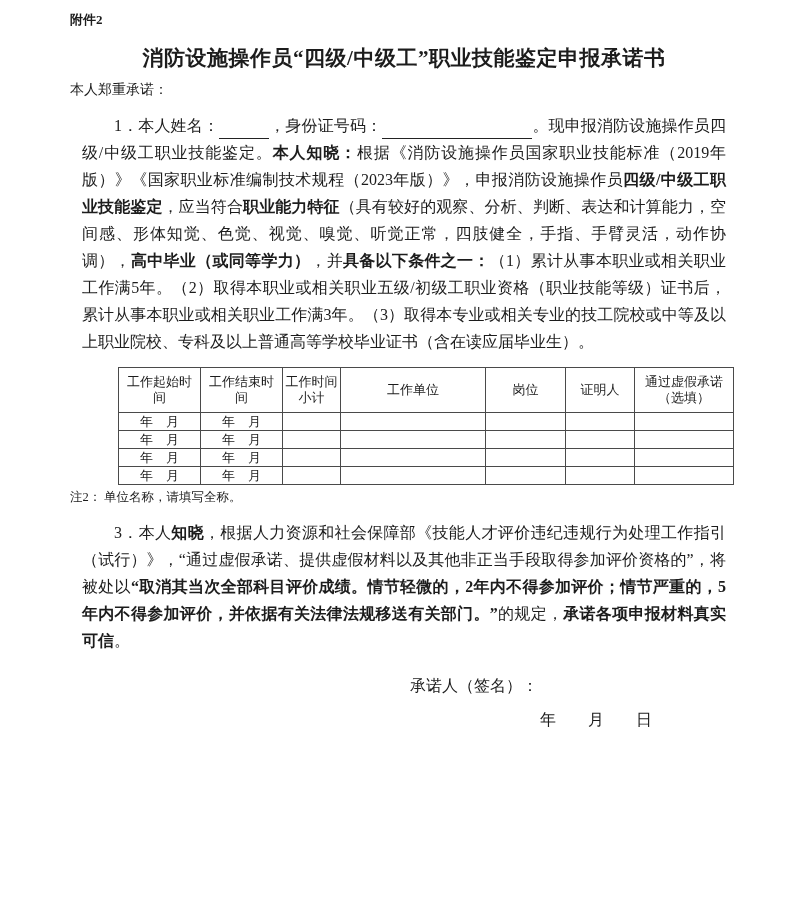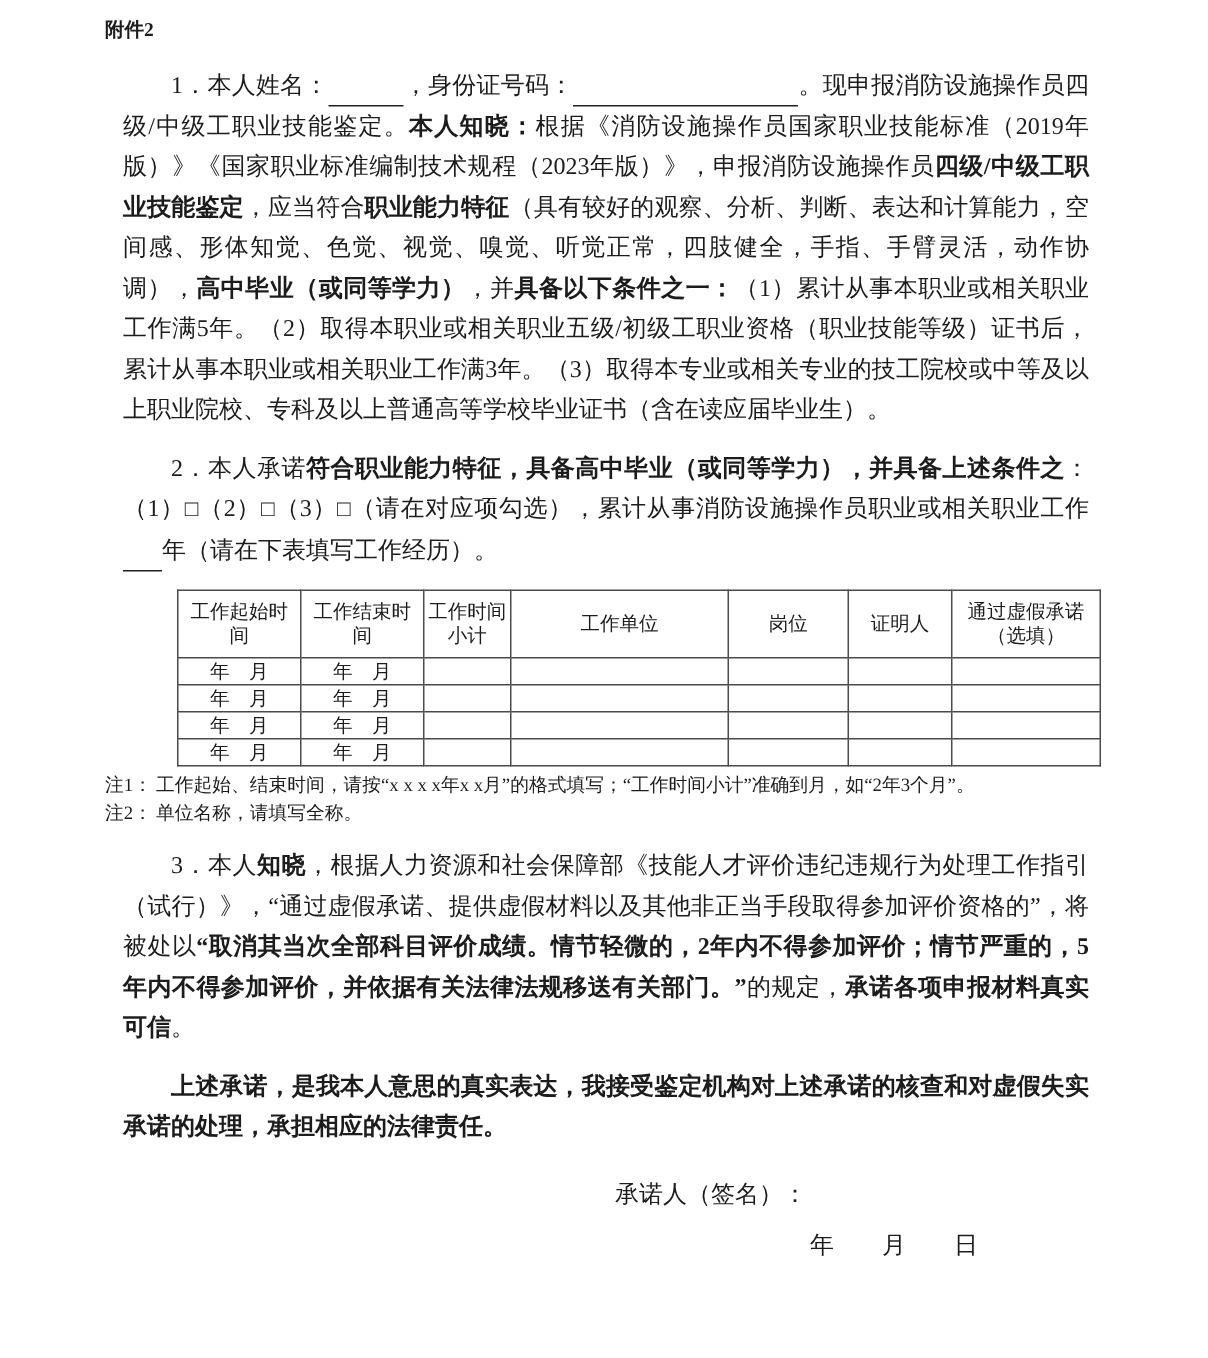--- a/index.html
+++ b/index.html
@@ -54,29 +54,28 @@
   .sig-label{font-size:16px;line-height:24px;margin:20px 0 0 340px;}
   .sig-date{font-size:16px;line-height:24px;margin:10px 0 0 470px;}
 </style>
 </head>
 <body>
 
 <div class="page">
 
   <div class="attachment">附件2</div>
 
+  <div class="title">消防设施操作员“四级/中级工”职业技能鉴定申报承诺书</div>
 
+  <div class="opening">本人郑重承诺：</div>
 
   <p class="body-para">
     <span>1．本人姓名：</span><span class="blank w-name"></span><span>，身份证号码：</span><span class="blank w-id"></span><span>。现申报消防设施操作员四级/中级工职业技能鉴定。</span><span class="bold">本人知晓：</span><span>根据《消防设施操作员国家职业技能标准（2019年版）》《国家职业标准编制技术规程（2023年版）》，申报消防设施操作员</span><span class="bold">四级/中级工职业技能鉴定</span><span>，应当符合</span><span class="bold">职业能力特征</span><span>（具有较好的观察、分析、判断、表达和计算能力，空间感、形体知觉、色觉、视觉、嗅觉、听觉正常，四肢健全，手指、手臂灵活，动作协调），</span><span class="bold">高中毕业（或同等学力）</span><span>，并</span><span class="bold">具备以下条件之一：</span><span>（1）累计从事本职业或相关职业工作满5年。（2）取得本职业或相关职业五级/初级工职业资格（职业技能等级）证书后，累计从事本职业或相关职业工作满3年。（3）取得本专业或相关专业的技工院校或中等及以上职业院校、专科及以上普通高等学校毕业证书（含在读应届毕业生）。</span>
   </p>
 
-  <p class="body-para mt">
-    <span>2．本人承诺</span><span class="bold">符合职业能力特征，具备高中毕业（或同等学力），并具备上述条件之</span><span>：（1）</span><span class="checkbox">□</span><span>（2）</span><span class="checkbox">□</span><span>（3）</span><span class="checkbox">□</span><span>（请在对应项勾选），累计从事消防设施操作员职业或相关职业工作</span><span class="blank w-year"></span><span>年（请在下表填写工作经历）。</span>
-  </p>
 
   <table class="work">
     <colgroup>
       <col style="width:82px">
         <col style="width:82px">
         <col style="width:58px">
       <col style="width:145px">
         <col style="width:80px">
         <col style="width:69px">
         <col style="width:99px">
@@ -127,33 +126,28 @@
         <td></td>
         <td></td>
         <td></td>
         <td></td>
       </tr>
     </tbody>
   </table>
 
   <div class="notes">
     <div class="note">
-      <span class="note-label">注1：</span>
-      <span class="note-text">工作起始、结束时间，请按“x x x x年x x月”的格式填写；“工作时间小计”准确到月，如“2年3个月”。</span>
-    </div>
-    <div class="note">
       <span class="note-label">注2：</span>
       <span class="note-text">单位名称，请填写全称。</span>
     </div>
   </div>
 
   <p class="body-para">
     <span>3．本人</span><span class="bold">知晓</span><span>，根据人力资源和社会保障部《技能人才评价违纪违规行为处理工作指引（试行）》，“通过虚假承诺、提供虚假材料以及其他非正当手段取得参加评价资格的”，将被处以</span><span class="bold">“取消其当次全部科目评价成绩。情节轻微的，2年内不得参加评价；情节严重的，5年内不得参加评价，并依据有关法律法规移送有关部门。”</span><span>的规定，</span><span class="bold">承诺各项申报材料真实可信</span><span>。</span>
   </p>
 
 
-  <p class="body-para mt closing">上述承诺，是我本人意思的真实表达，我接受鉴定机构对上述承诺的核查和对虚假失实承诺的处理，承担相应的法律责任。</p>
 
   <div class="sig-label">承诺人（签名）：</div>
 
   <div class="sig-date">年　　月　　日</div>
 
 </div>
 
 </body></html>

